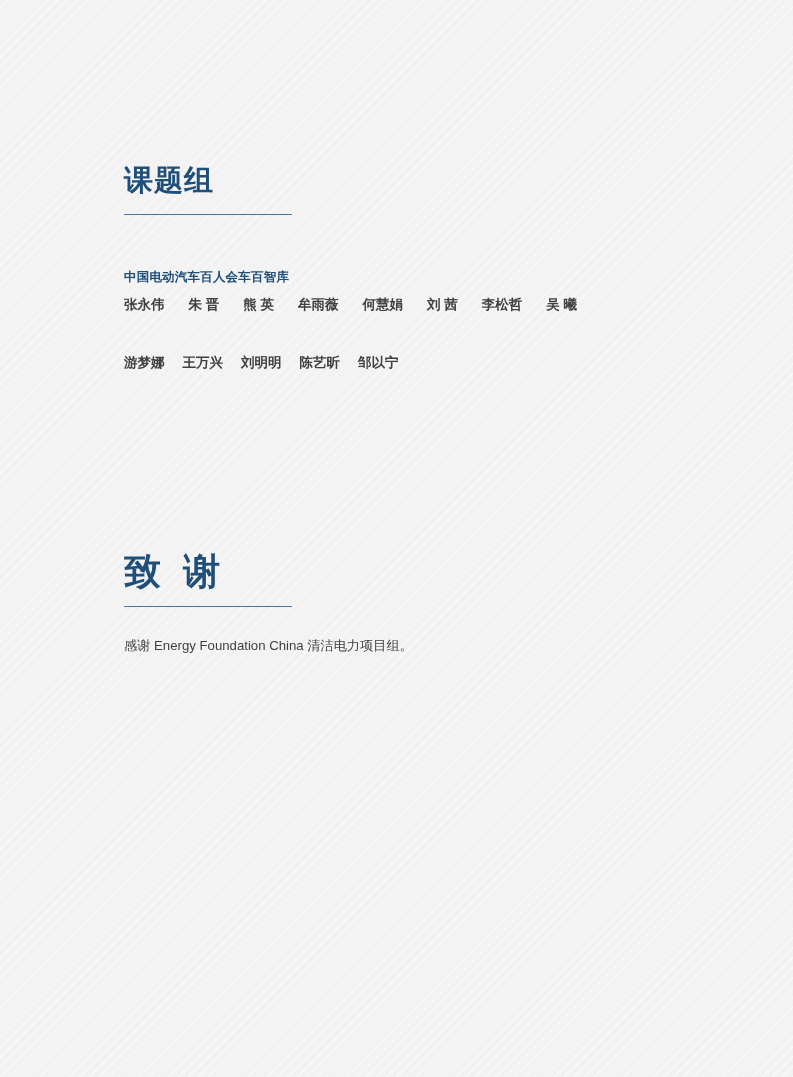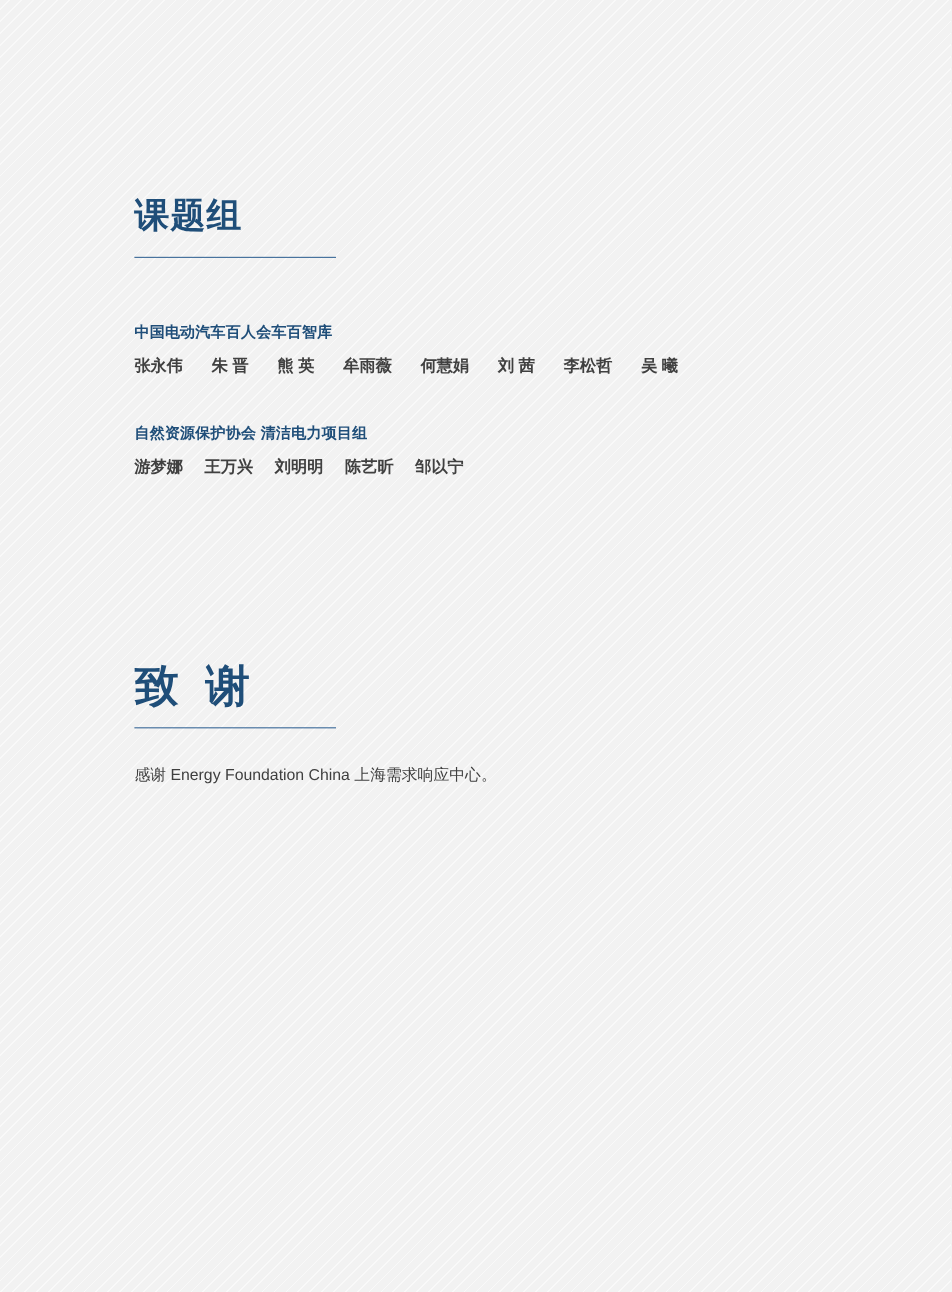--- a/index.html
+++ b/index.html
@@ -30,21 +30,21 @@
       repeating-linear-gradient(
         -45deg,
         rgba(160,160,160,0.30) 0px,
         rgba(160,160,160,0.30) 1px,
         rgba(0,0,0,0) 1px,
         rgba(0,0,0,0) 7px
       );
   }
   #content {
     position: absolute;
-    left: 0;
+    left: 12px;
     top: 0;
     width: 664px;
     height: 1077px;
   }
   .section {
     position: absolute;
   }
   .heading {
     color: #1f4e79;
     font-weight: bold;
@@ -126,26 +126,25 @@
     <div class="rule"></div>
 
     <div class="group" id="group-1">
       <div class="group-title">中国电动汽车百人会车百智库</div>
       <div class="names">
         <span class="name">张永伟</span><span class="gap-wide"></span><span class="name">朱 晋</span><span class="gap-wide"></span><span class="name">熊 英</span><span class="gap-wide"></span><span class="name">牟雨薇</span><span class="gap-wide"></span><span class="name">何慧娟</span><span class="gap-wide"></span><span class="name">刘 茜</span><span class="gap-wide"></span><span class="name">李松哲</span><span class="gap-wide"></span><span class="name">吴 曦</span>
       </div>
     </div>
 
     <div class="group" id="group-2">
-      <div class="group-title">自然资源保护协会 清洁电力项目组</div>
       <div class="names">
         <span class="name">游梦娜</span><span class="gap-narrow"></span><span class="name">王万兴</span><span class="gap-narrow"></span><span class="name">刘明明</span><span class="gap-narrow"></span><span class="name">陈艺昕</span><span class="gap-narrow"></span><span class="name">邹以宁</span>
       </div>
     </div>
   </div>
 
   <div class="section" id="sec-ack">
     <h1 class="heading">致 谢</h1>
     <div class="rule"></div>
-    <p class="ack-body" id="ack-p2">感谢 Energy Foundation China 上海需求响应中心。</p>
+    <p class="ack-body" id="ack-p2">感谢 Energy Foundation China 清洁电力项目组。</p>
   </div>
 
 </div>
 
 </body></html>

